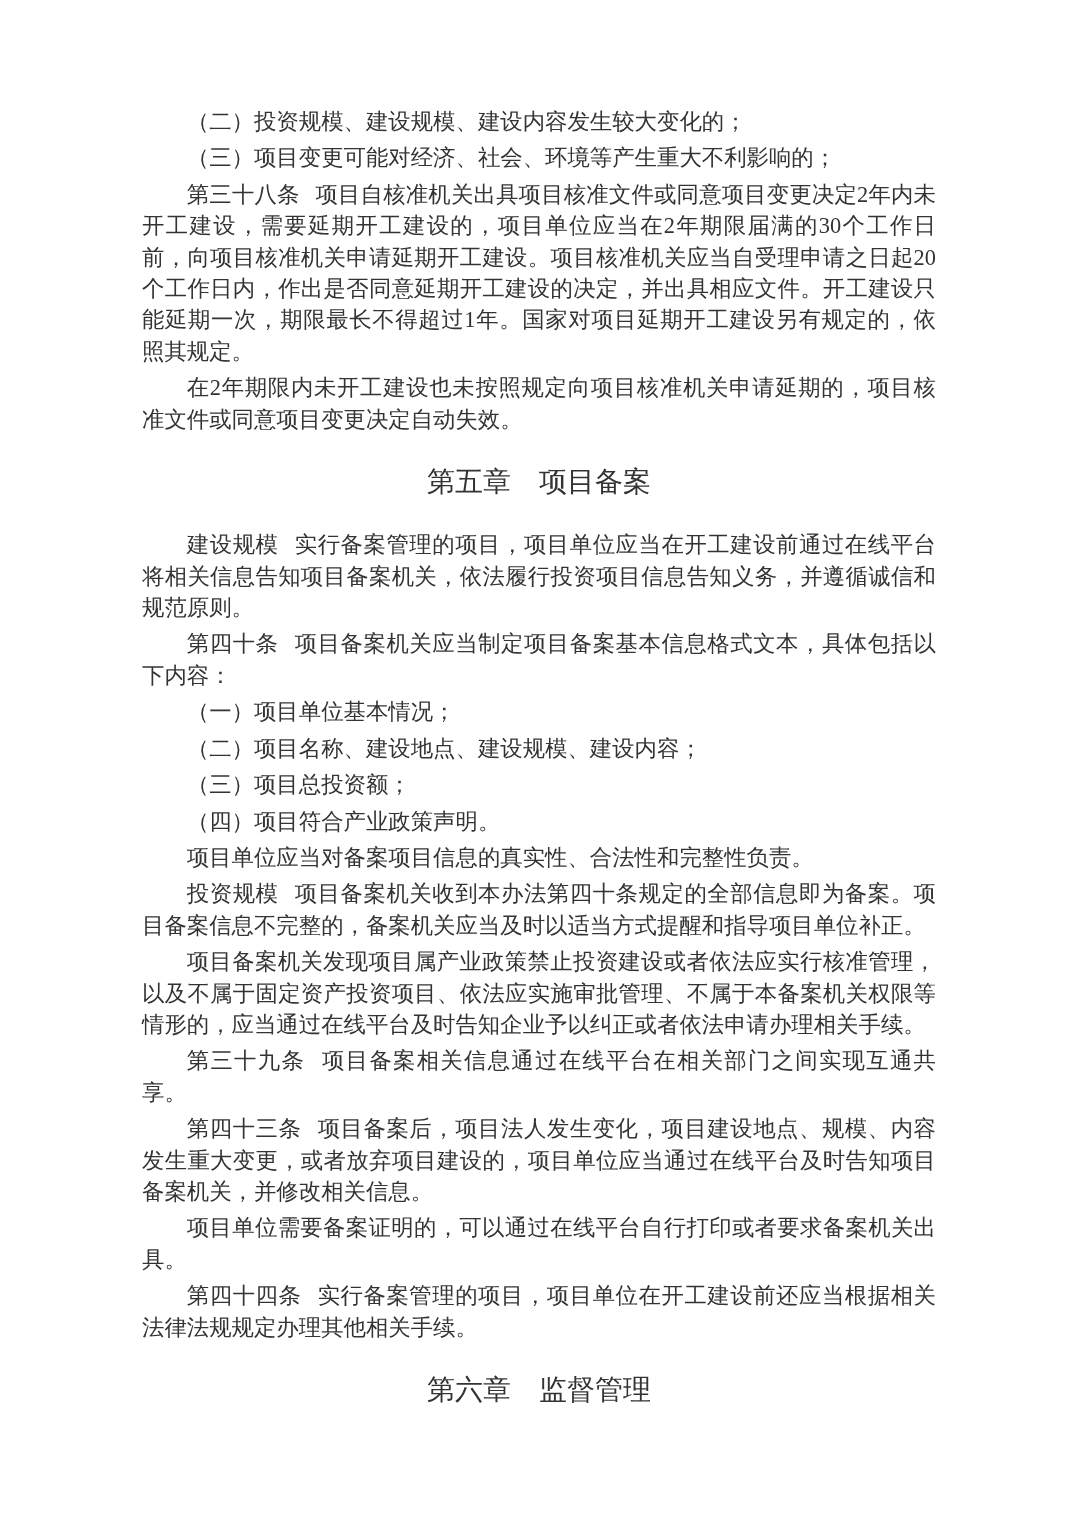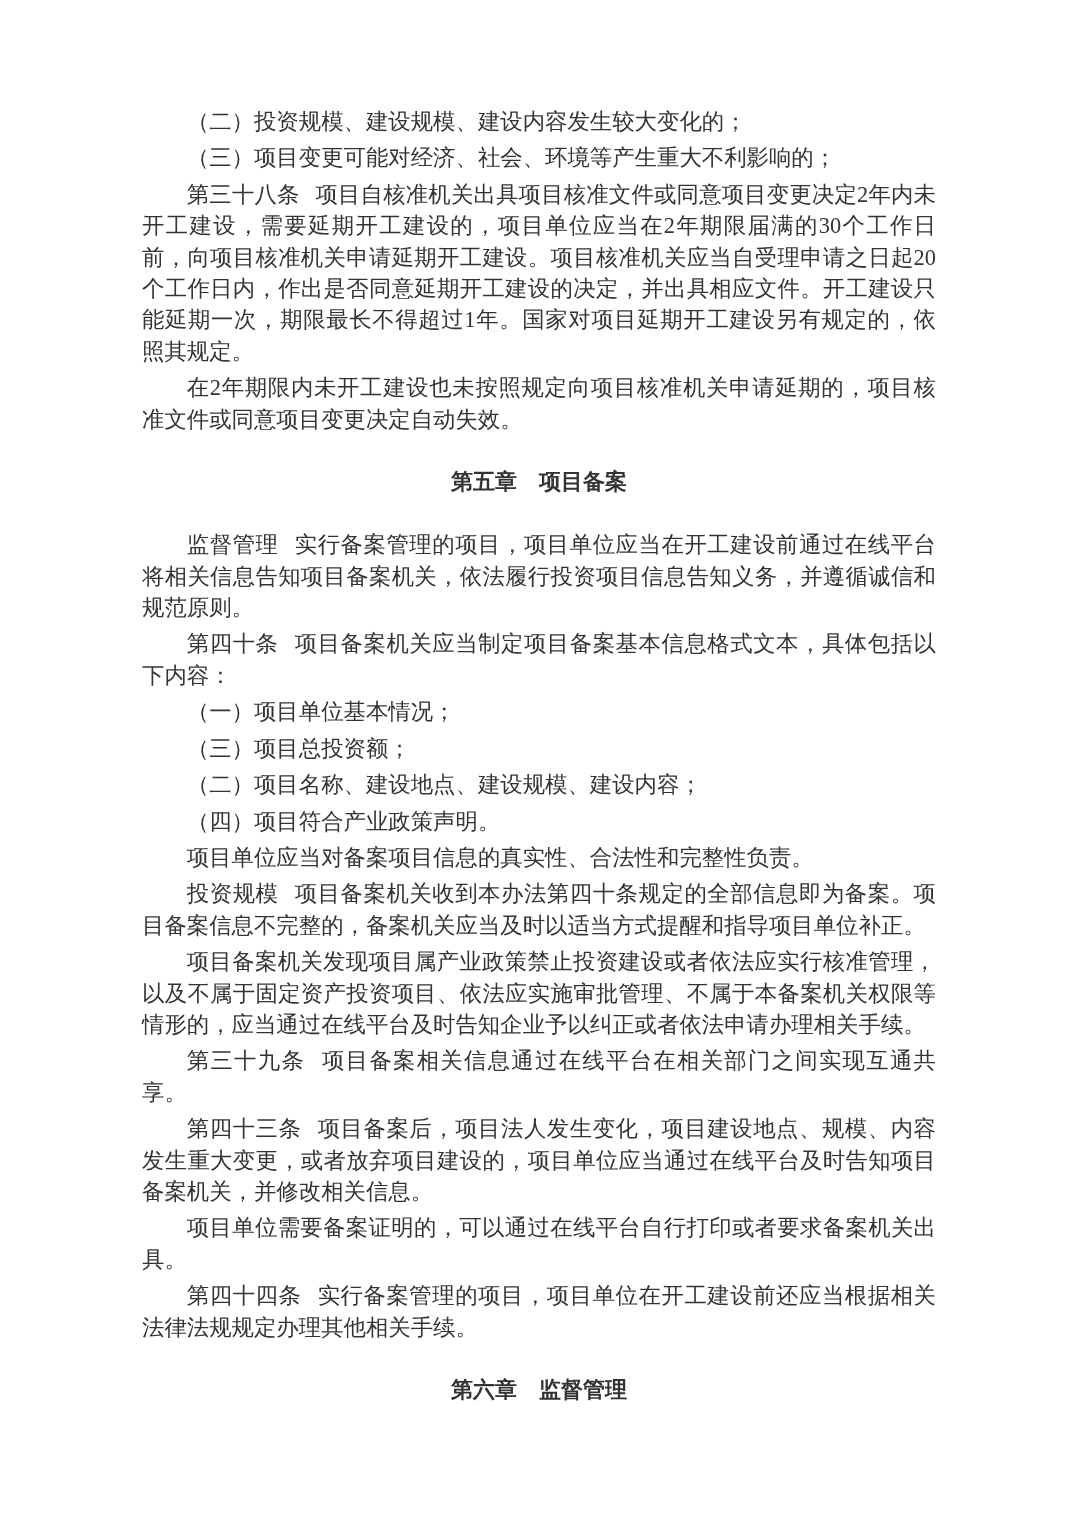--- a/index.html
+++ b/index.html
@@ -21,22 +21,22 @@
     color: #333333;
     text-align: justify;
     text-justify: inter-ideograph;
   }
   .ln {
     margin: 5px;
     text-indent: 2em;
   }
   .chapter {
     margin: 31.4px 0;
-    font-size: 22px;
-    font-weight: 700;
+    font-size: 28px;
+    font-weight: 400;
     text-align: center;
     text-indent: 0;
     line-height: 31.4px;
   }
   .num { font-weight: 400; }
   .gap { display: inline-block; width: 0.7em; }
 </style>
 </head>
 <body>
 
@@ -44,27 +44,27 @@
 
   <p class="ln">（二）投资规模、建设规模、建设内容发生较大变化的；</p>
   <p class="ln">（三）项目变更可能对经济、社会、环境等产生重大不利影响的；</p>
 
   <p class="ln"><span class="num">第三十八条</span><span class="gap"></span><span>项目自核准机关出具项目核准文件或同意项目变更决定2年内未开工建设，需要延期开工建设的，项目单位应当在2年期限届满的30个工作日前，向项目核准机关申请延期开工建设。项目核准机关应当自受理申请之日起20个工作日内，作出是否同意延期开工建设的决定，并出具相应文件。开工建设只能延期一次，期限最长不得超过1年。国家对项目延期开工建设另有规定的，依照其规定。</span></p>
 
   <p class="ln">在2年期限内未开工建设也未按照规定向项目核准机关申请延期的，项目核准文件或同意项目变更决定自动失效。</p>
 
   <h2 class="chapter">第五章　项目备案</h2>
 
-  <p class="ln"><span class="num">监督管理</span><span class="gap"></span><span>实行备案管理的项目，项目单位应当在开工建设前通过在线平台将相关信息告知项目备案机关，依法履行投资项目信息告知义务，并遵循诚信和规范原则。</span></p>
+  <p class="ln"><span class="num">建设规模</span><span class="gap"></span><span>实行备案管理的项目，项目单位应当在开工建设前通过在线平台将相关信息告知项目备案机关，依法履行投资项目信息告知义务，并遵循诚信和规范原则。</span></p>
 
   <p class="ln"><span class="num">第四十条</span><span class="gap"></span><span>项目备案机关应当制定项目备案基本信息格式文本，具体包括以下内容：</span></p>
 
   <p class="ln">（一）项目单位基本情况；</p>
+  <p class="ln">（二）项目名称、建设地点、建设规模、建设内容；</p>
   <p class="ln">（三）项目总投资额；</p>
-  <p class="ln">（二）项目名称、建设地点、建设规模、建设内容；</p>
   <p class="ln">（四）项目符合产业政策声明。</p>
 
   <p class="ln">项目单位应当对备案项目信息的真实性、合法性和完整性负责。</p>
 
   <p class="ln"><span class="num">投资规模</span><span class="gap"></span><span>项目备案机关收到本办法第四十条规定的全部信息即为备案。项目备案信息不完整的，备案机关应当及时以适当方式提醒和指导项目单位补正。</span></p>
 
   <p class="ln">项目备案机关发现项目属产业政策禁止投资建设或者依法应实行核准管理，以及不属于固定资产投资项目、依法应实施审批管理、不属于本备案机关权限等情形的，应当通过在线平台及时告知企业予以纠正或者依法申请办理相关手续。</p>
 
   <p class="ln"><span class="num">第三十九条</span><span class="gap"></span><span>项目备案相关信息通过在线平台在相关部门之间实现互通共享。</span></p>
 

